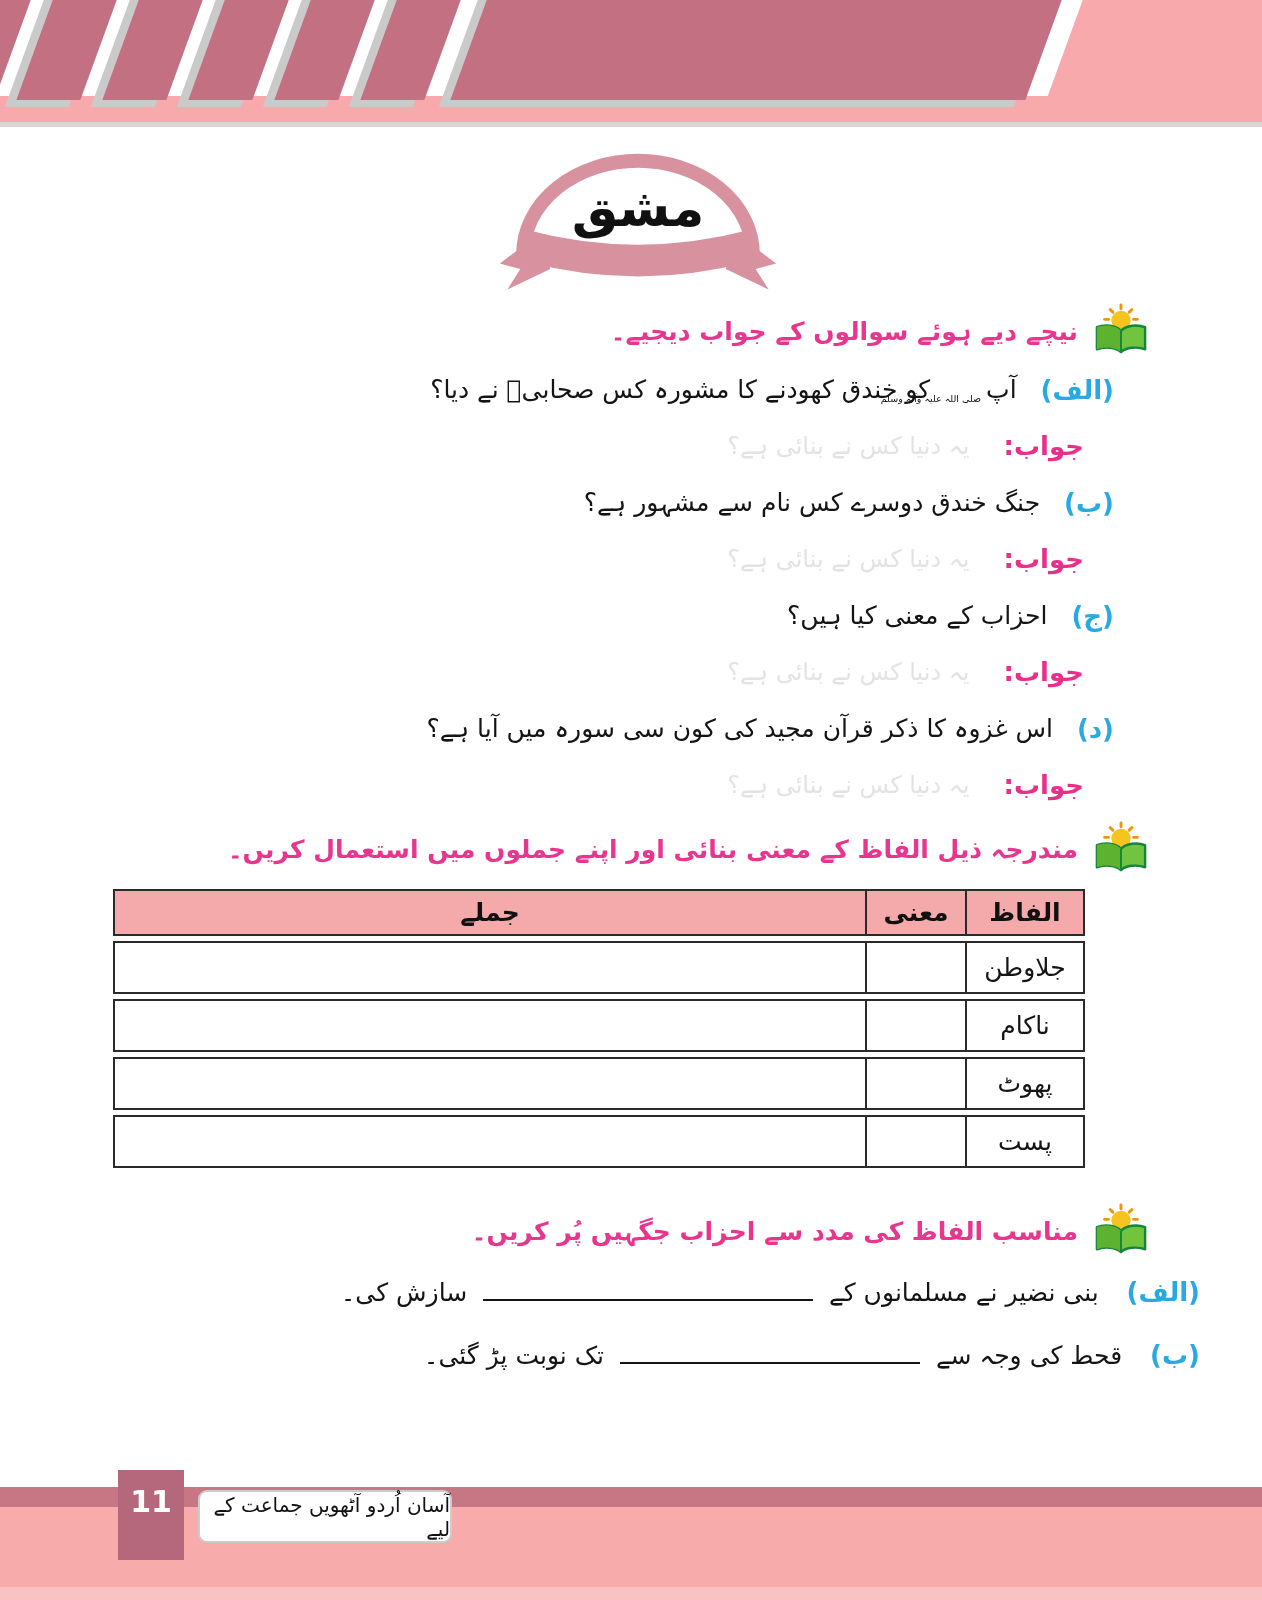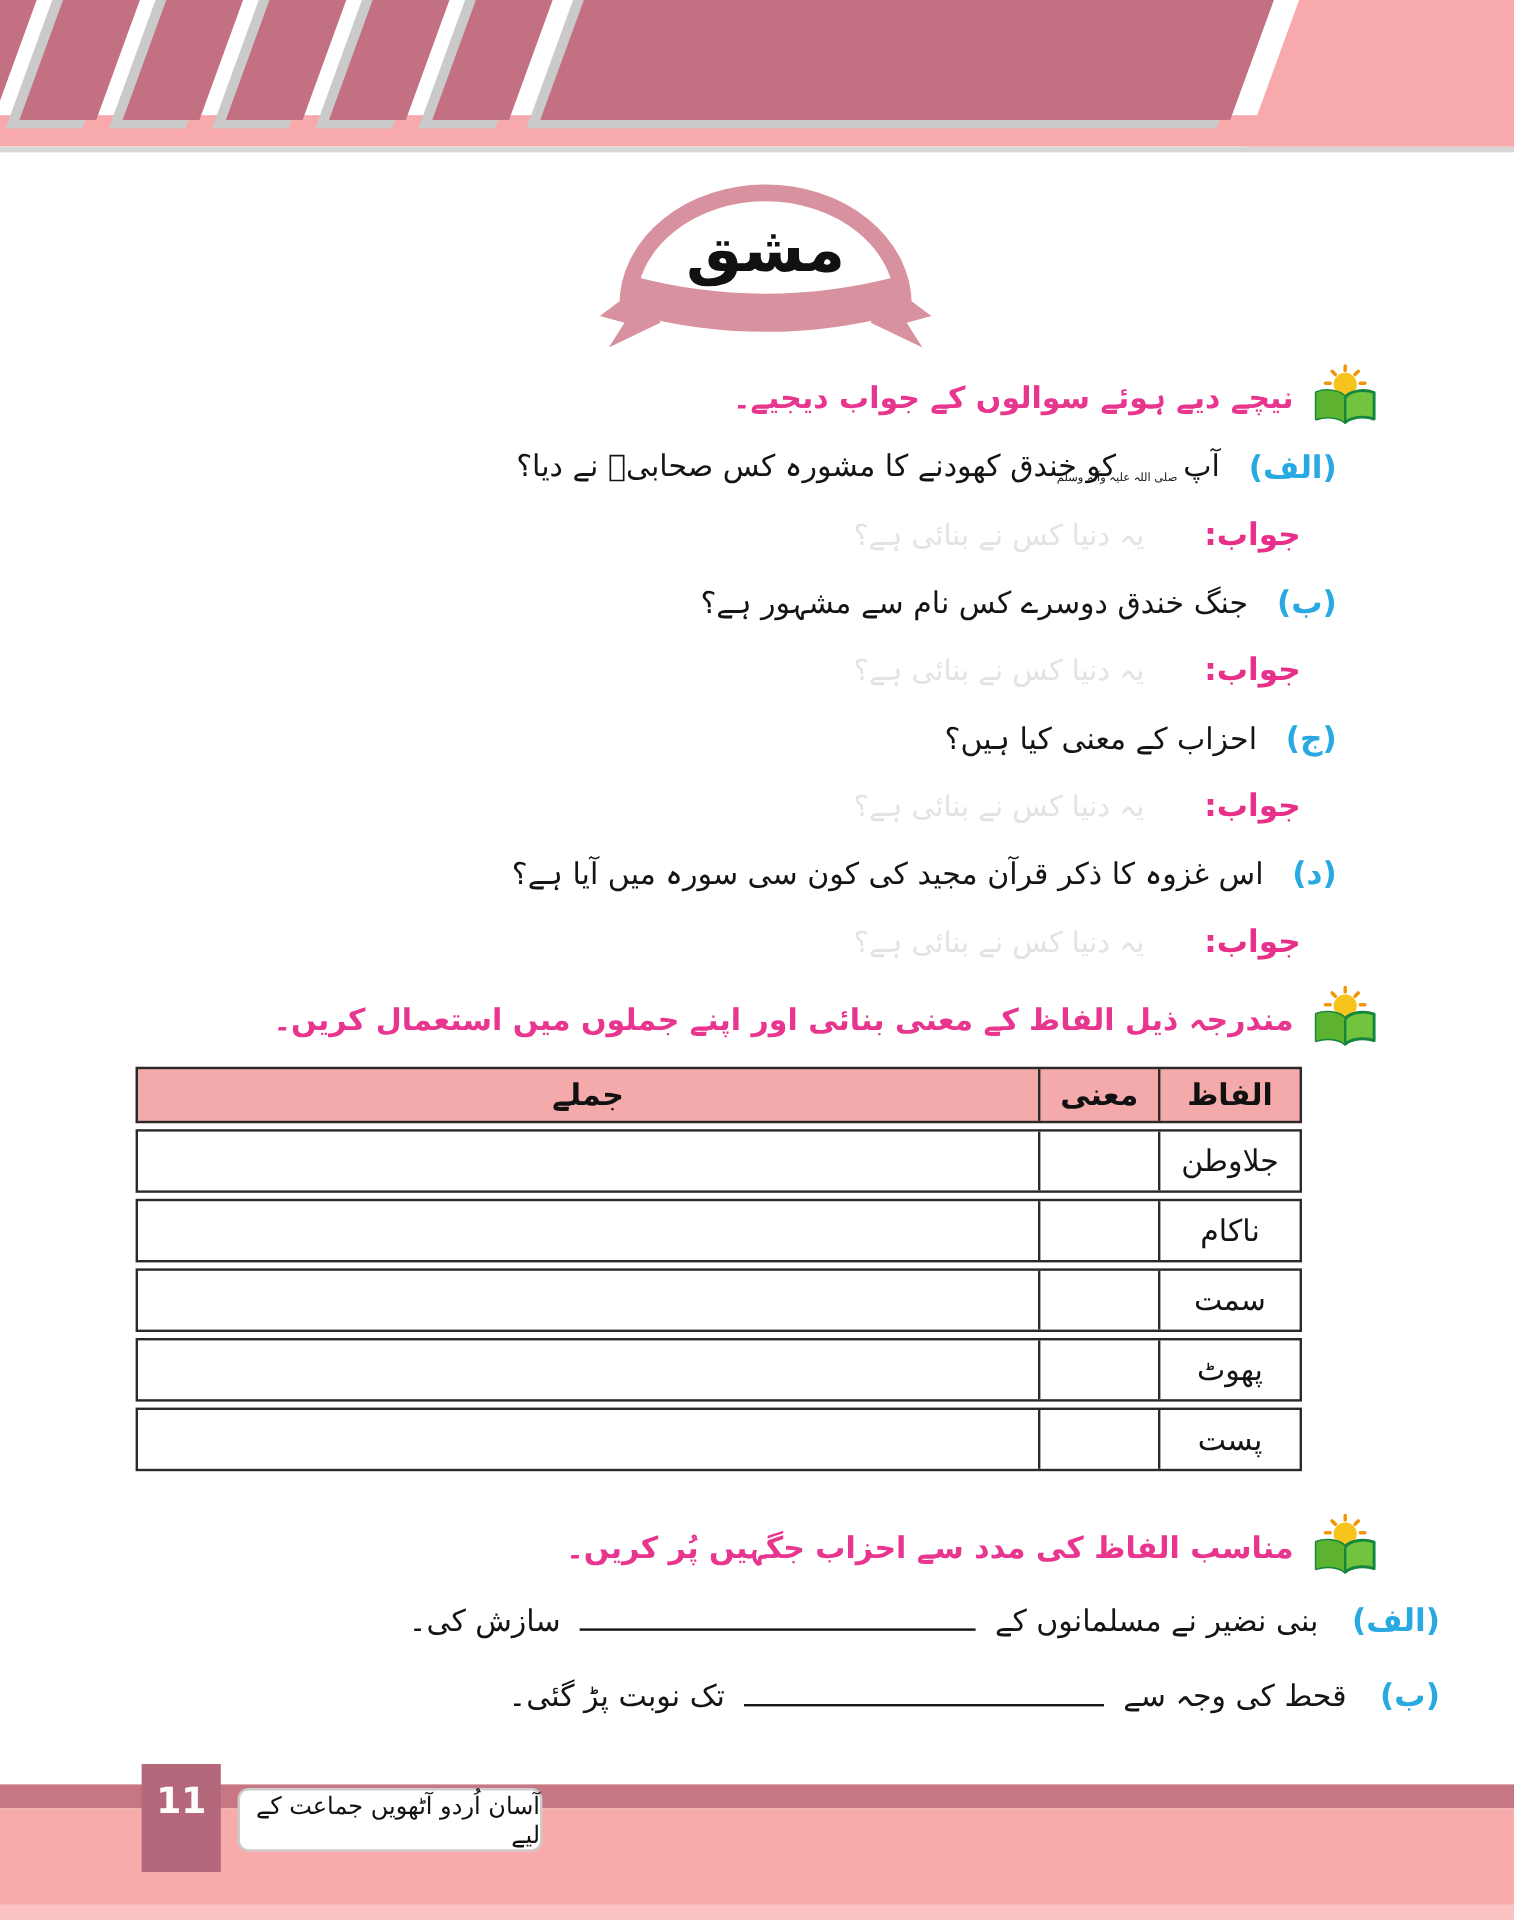--- a/index.html
+++ b/index.html
@@ -27,21 +27,21 @@
   .sec-heading .icon{margin-left:14px;flex:0 0 auto;}
   .sec-title{color:#e8368f;font-weight:bold;font-size:25px;white-space:nowrap;}
 
   
   .qa-row{display:flex;align-items:center;padding-right:148px;height:57px;}
   .q-label{color:#29a9e1;font-weight:bold;font-size:26px;margin-left:24px;white-space:nowrap;}
   .q-text{font-size:25px;white-space:nowrap;}
   .honorific{display:inline-block;width:46px;font-size:9.5px;line-height:1.08;text-align:center;
              vertical-align:-4px;margin:0 5px;}
   .ans-row{display:flex;align-items:center;padding-right:178px;height:56px;}
-  .ans-label{color:#e8308a;font-weight:bold;font-size:26px;margin-left:50px;white-space:nowrap;}
+  .ans-label{color:#e8308a;font-weight:bold;font-size:26px;margin-left:34px;white-space:nowrap;}
   .ans-ghost{color:#e3e3e3;font-size:24px;white-space:nowrap;}
 
   
   .vocab-table{margin:10px 177px 0 113px;}
   .t-row{display:flex;border:2px solid #2a2a2a;margin-bottom:5px;background:#ffffff;height:53px;}
   .t-head{background:#f4a9ab;height:47px;}
   .cell{display:flex;align-items:center;justify-content:center;}
   .c-word{width:118px;border-left:2px solid #2a2a2a;font-size:25px;}
   .c-mean{width:100px;border-left:2px solid #2a2a2a;font-size:25px;}
   .c-sent{flex:1;font-size:25px;}
@@ -175,25 +175,20 @@
       <div class="cell c-mean">معنی</div>
       <div class="cell c-sent">جملے</div>
     </div>
     <div class="t-row">
       <div class="cell c-word">جلاوطن</div>
       <div class="cell c-mean"></div>
       <div class="cell c-sent"></div>
     </div>
     <div class="t-row">
       <div class="cell c-word">ناکام</div>
-      <div class="cell c-mean"></div>
-      <div class="cell c-sent"></div>
-    </div>
-    <div class="t-row">
-      <div class="cell c-word">سمت</div>
       <div class="cell c-mean"></div>
       <div class="cell c-sent"></div>
     </div>
     <div class="t-row">
       <div class="cell c-word">پھوٹ</div>
       <div class="cell c-mean"></div>
       <div class="cell c-sent"></div>
     </div>
     <div class="t-row">
       <div class="cell c-word">پست</div>

